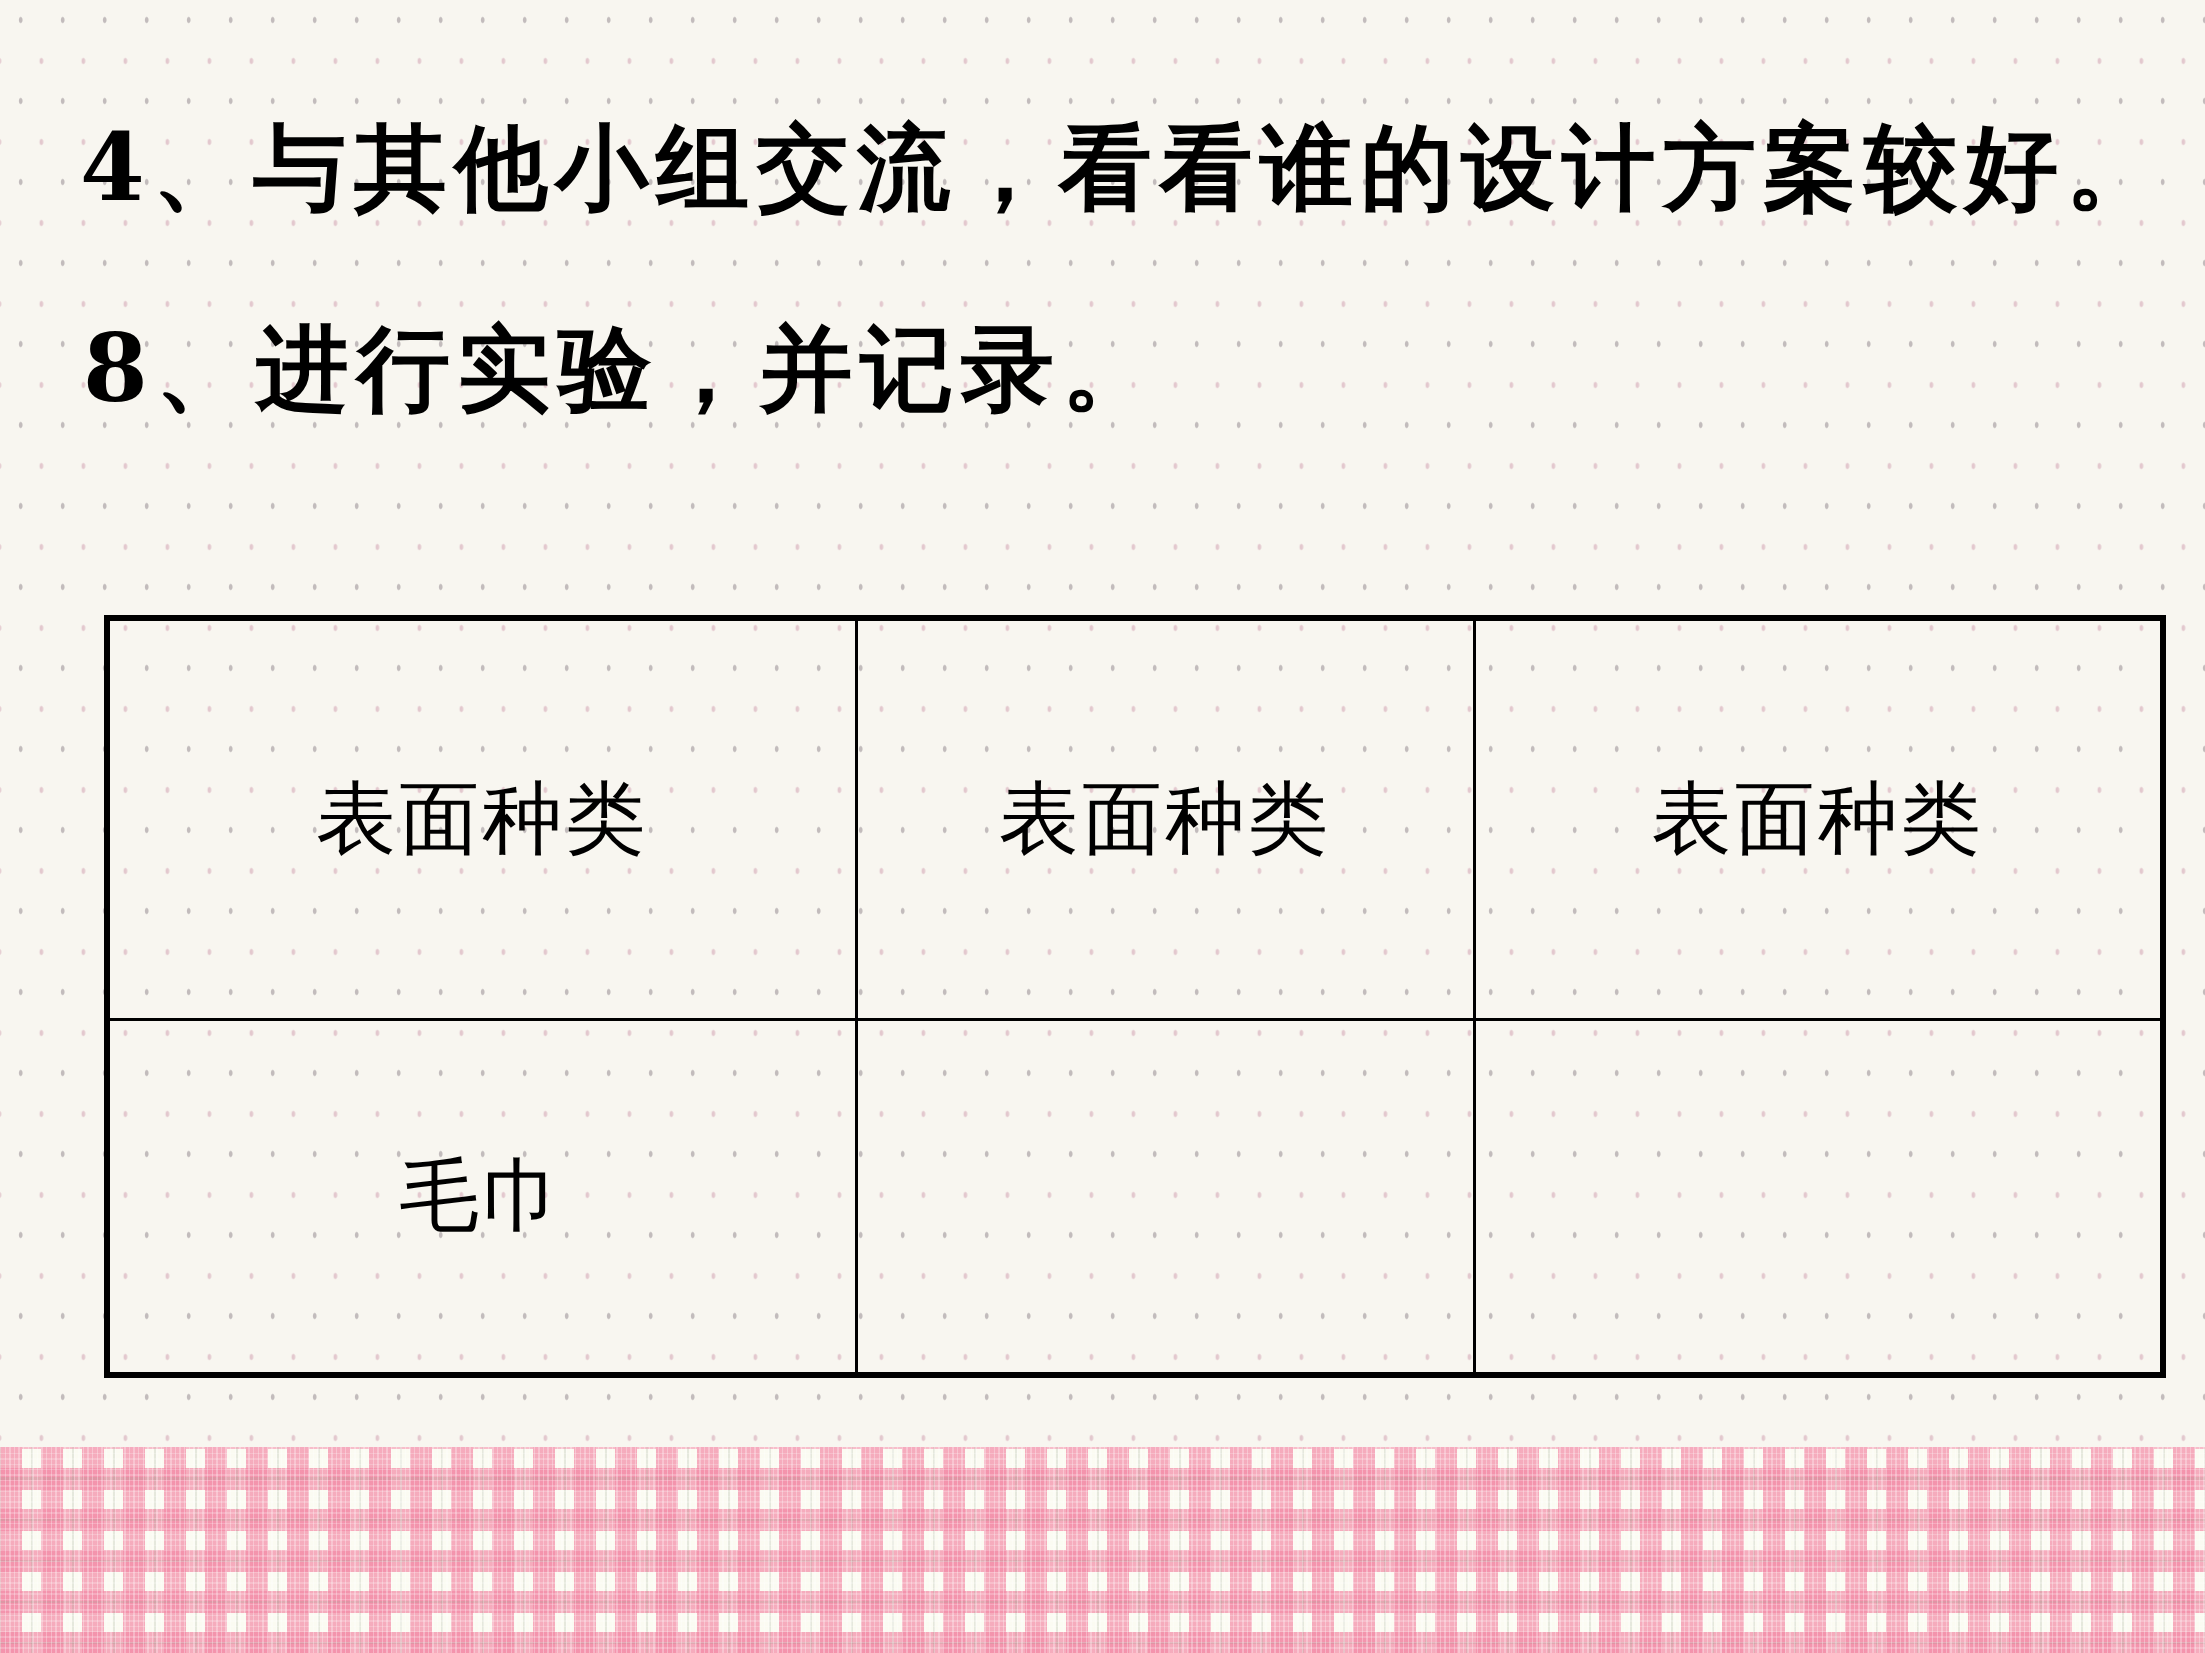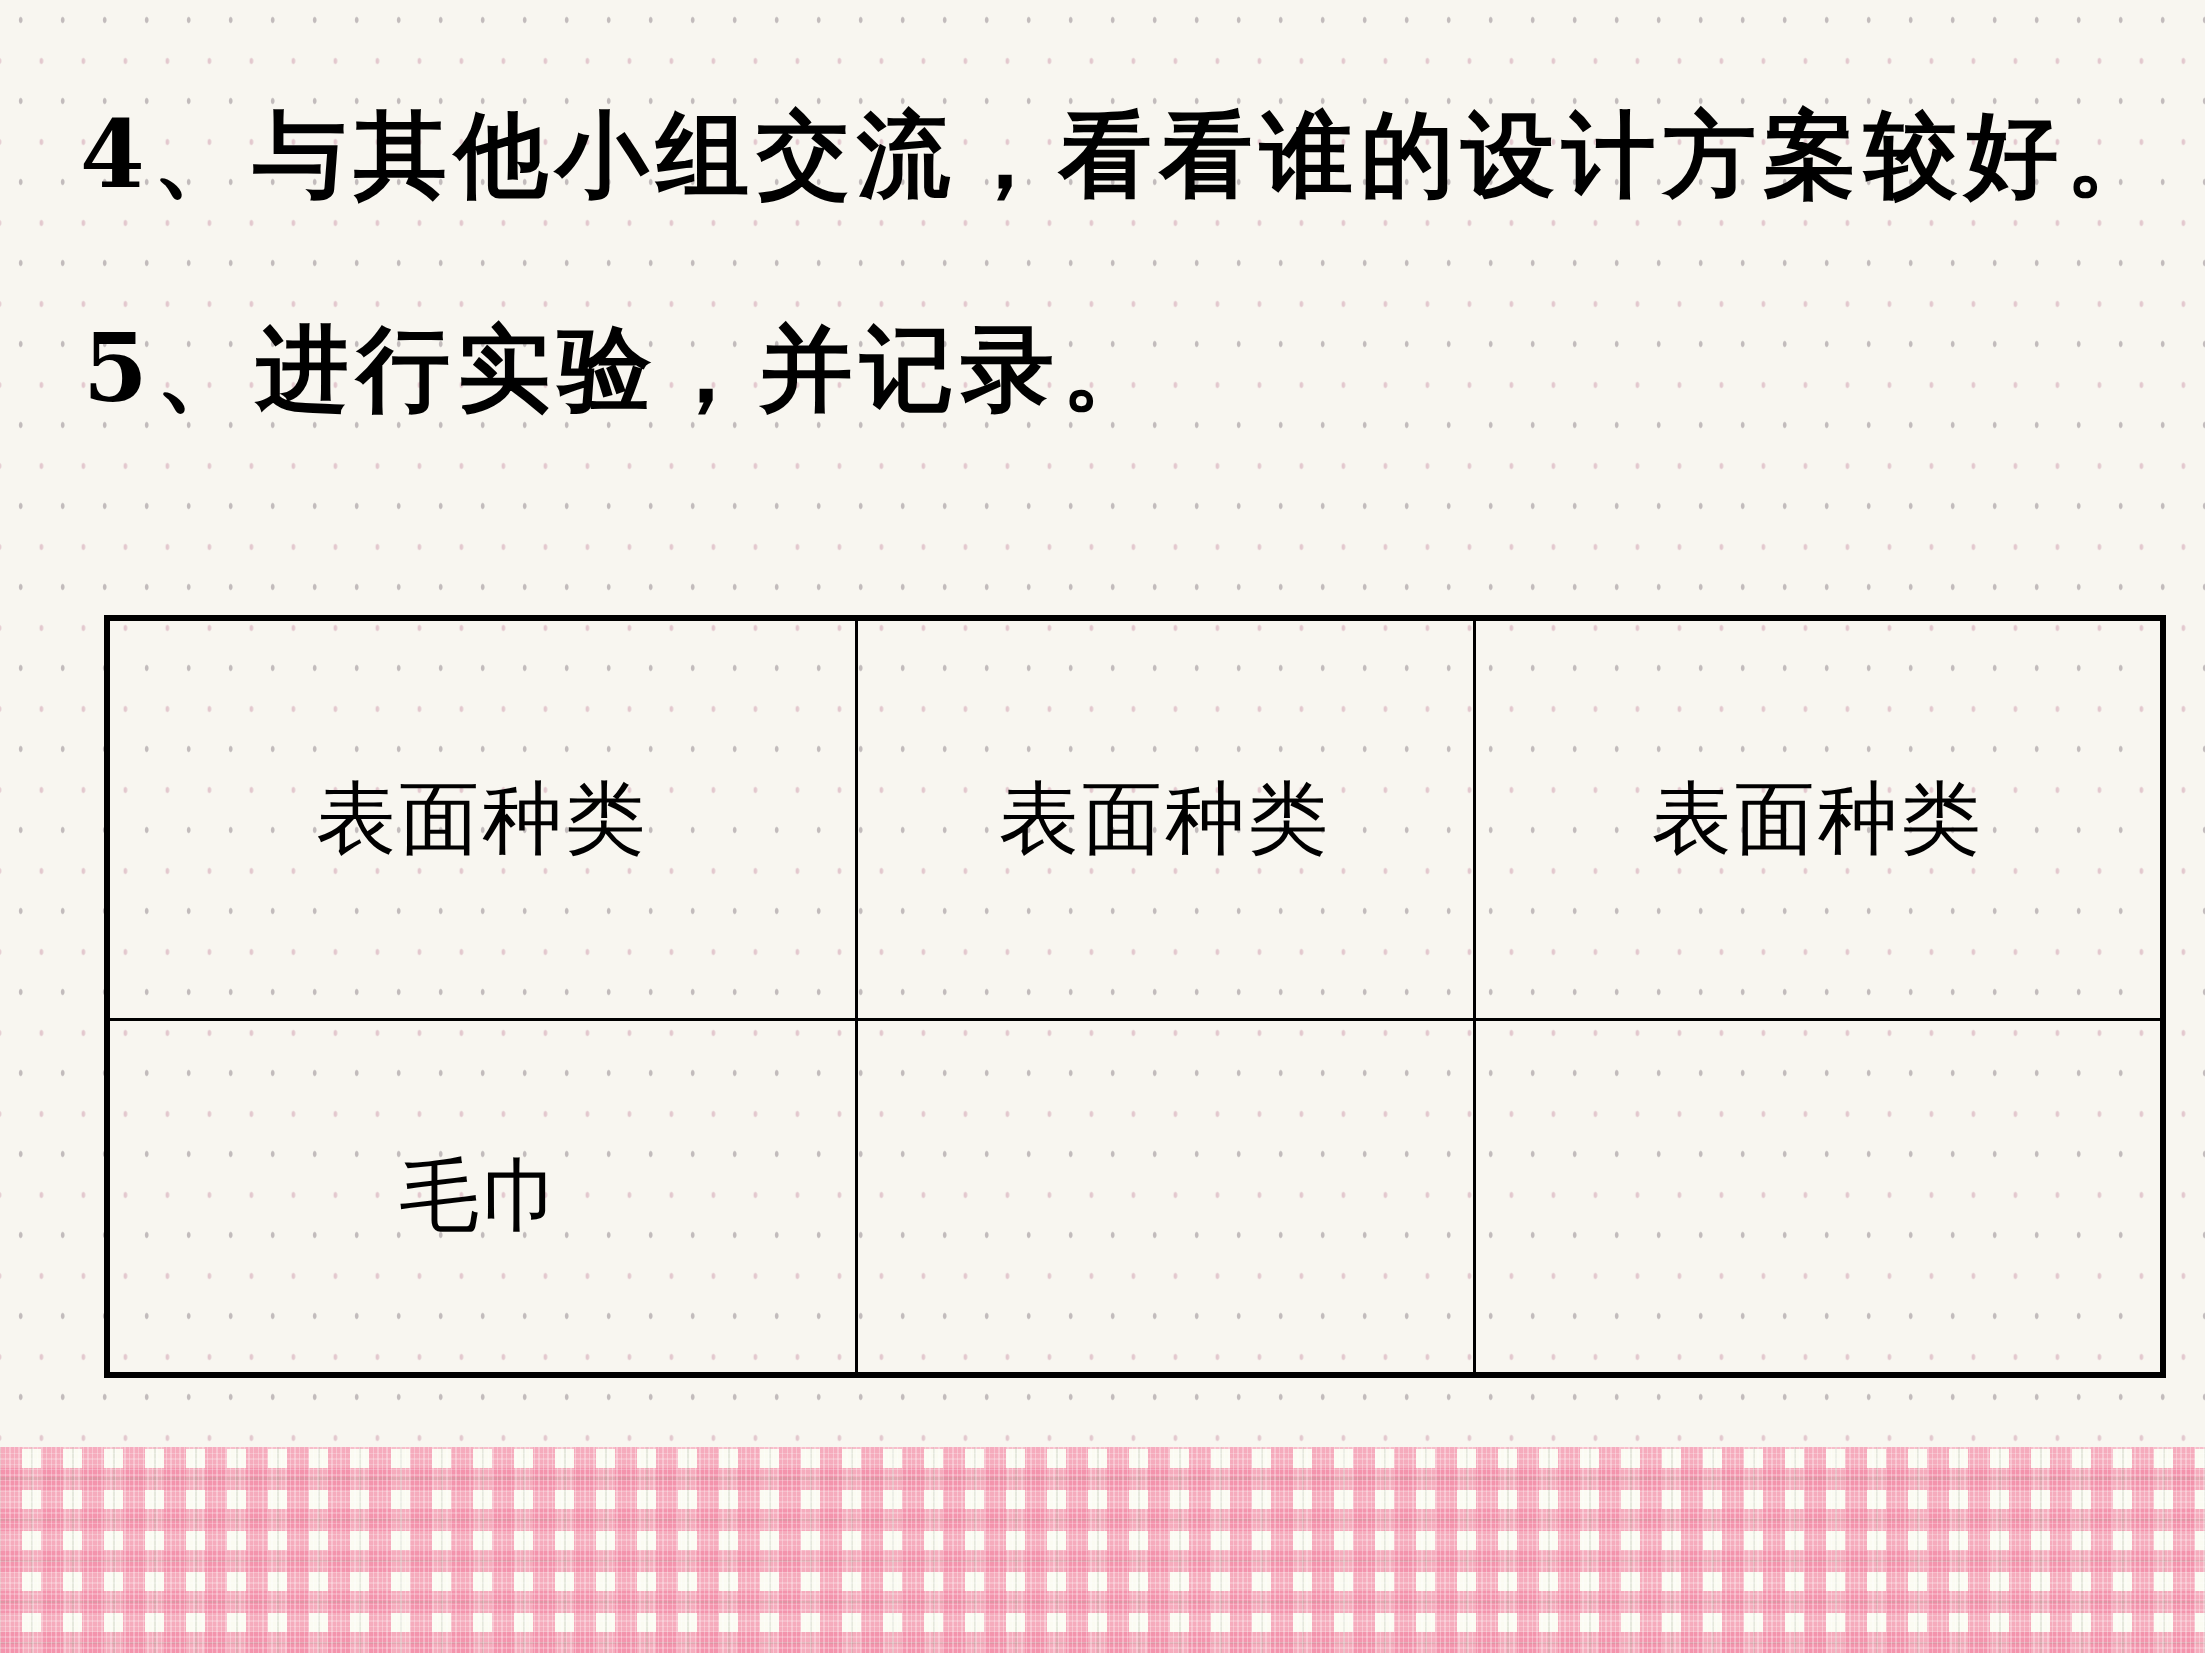--- a/index.html
+++ b/index.html
@@ -28,21 +28,21 @@
 
   .title-line {
     position: absolute;
     font-size: 93px;
     font-weight: 700;
     line-height: 1.05;
     letter-spacing: 7.7px;
     white-space: nowrap;
     color: #000000;
   }
-  .line1 { left: 80px; top: 106px; text-align: center; }
+  .line1 { left: 80px; top: 119px; text-align: center; }
   .line2 { left: 83px; top: 320px; }
 
   table.record-table {
     position: absolute;
     left: 57px;
     top: 615px;
     width: 2056px;
     height: 763px;
     border-collapse: collapse;
     table-layout: fixed;
@@ -89,21 +89,21 @@
     background-position: 0 0, 0 0, 31px 0, 0 31px, 0 0, 0 0;
   }
 </style>
 </head>
 <body>
 
 <div class="slide">
 
   <div class="title-line line1">4、与其他小组交流，看看谁的设计方案较好。</div>
 
-  <div class="title-line line2">5、进行实验，并记录。</div>
+  <div class="title-line line2">8、进行实验，并记录。</div>
 
   <table class="record-table">
     <colgroup>
       <col class="c1">
       <col class="c2">
       <col class="c3">
     </colgroup>
     <tbody>
       <tr class="r-header">
         <th>表面种类</th>

